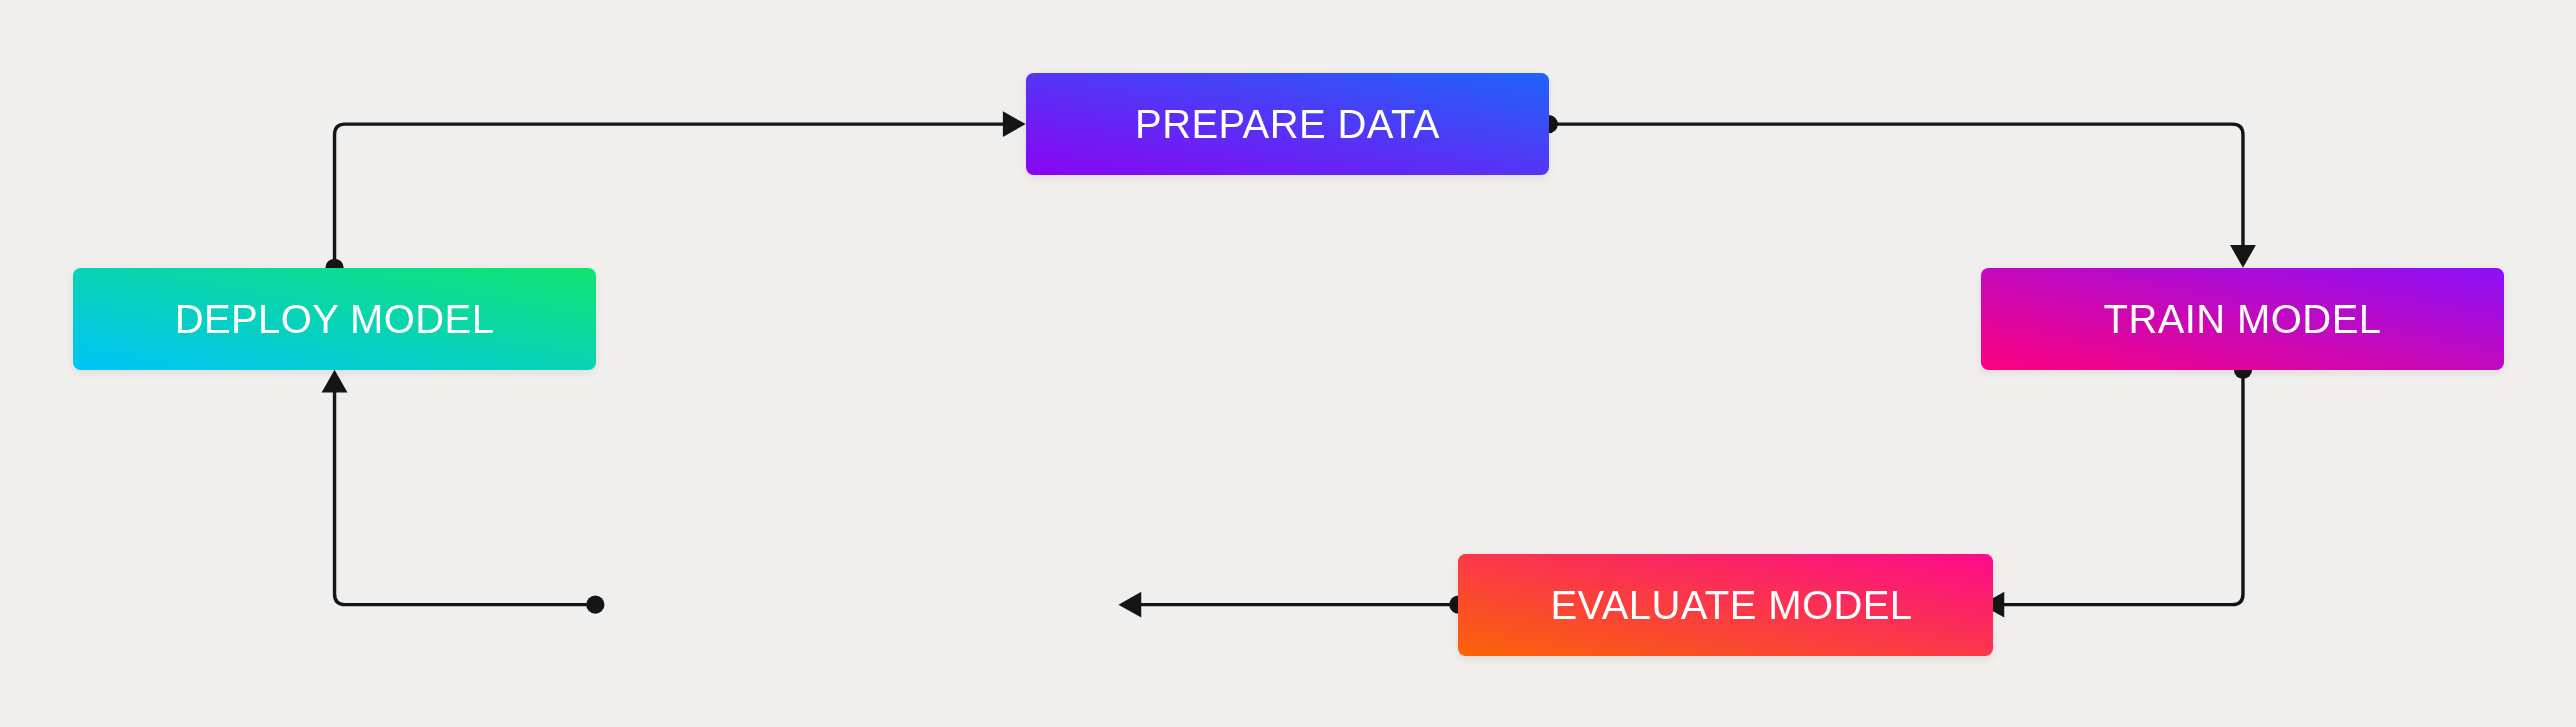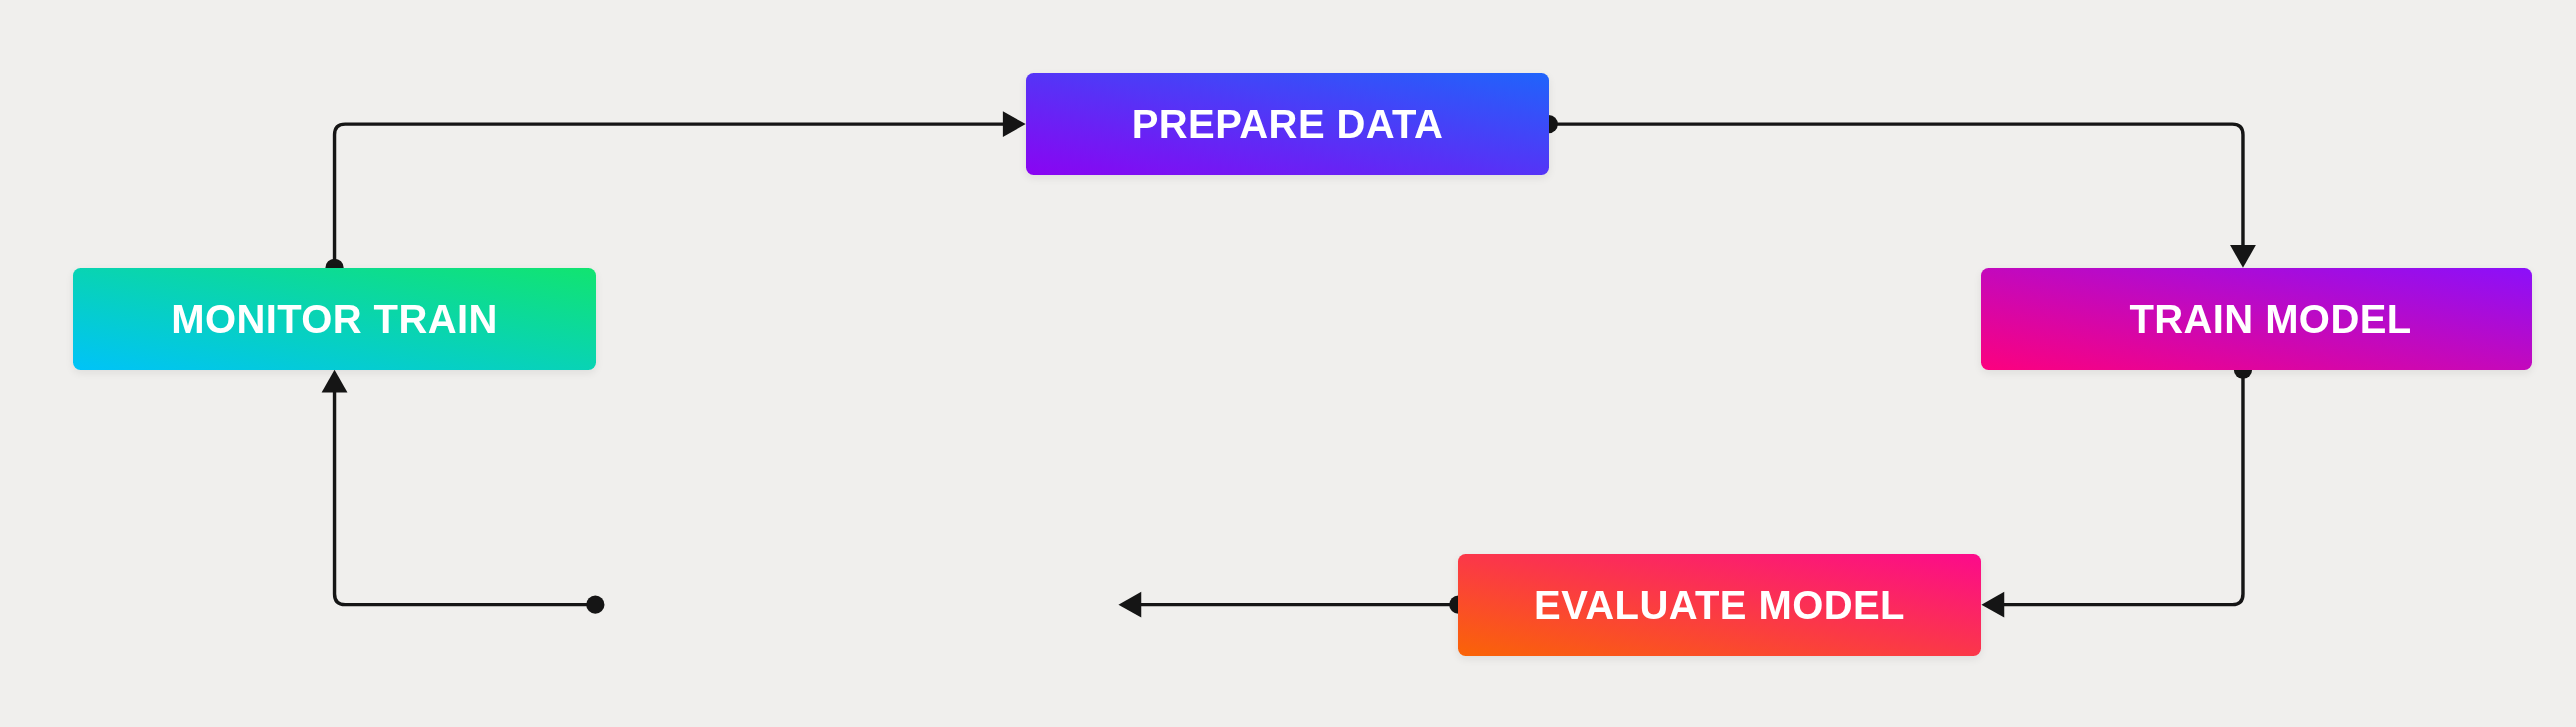--- a/index.html
+++ b/index.html
@@ -36,21 +36,21 @@
   .node {
     position: absolute;
     border-radius: 7.6px;
     display: flex;
     align-items: center;
     justify-content: center;
     box-shadow: 0 3px 9px rgba(20, 20, 20, 0.08);
   }
   .node-label {
     color: #ffffff;
-    font-weight: 700;
+    font-weight: 400;
     font-size: 40px;
     letter-spacing: 0.4px;
     white-space: nowrap;
     user-select: none;
   }
 </style>
 </head>
 <body>
 
 <div class="stage" style="width: 2576px; height: 728px; background: rgb(240, 239, 237);">
@@ -68,24 +68,24 @@
       <circle cx="1918" cy="795" r="12" fill="#151515"></circle>
       <polygon points="1471,795 1501,778 1501,812" fill="#151515"></polygon>
       <path d="M 783 795 L 454 795 Q 440 795 440 781 L 440 511" fill="none" stroke="#151515" stroke-width="4.5"></path>
       <circle cx="783" cy="795" r="12" fill="#151515"></circle>
       <polygon points="440,486 457,516 423,516" fill="#151515"></polygon>
     </svg>
   <div class="nodes-layer" id="nodes-layer">
       <div class="node" style="left: 1026px; top: 73px; width: 523px; height: 102px; background: linear-gradient(to right top, rgb(138, 4, 242), rgb(31, 100, 251));">
         <span class="node-label" style="color: rgb(255, 255, 255);">PREPARE DATA</span>
       </div>
-      <div class="node" style="left: 1981px; top: 268px; width: 523px; height: 102px; background: linear-gradient(to right top, rgb(252, 1, 126), rgb(139, 16, 250)); padding-left: 28px;">
+      <div class="node" style="left: 1981px; top: 268px; width: 523px; height: 102px; background: linear-gradient(to right top, rgb(252, 1, 126), rgb(139, 16, 250));">
         <span class="node-label" style="color: rgb(255, 255, 255);">TRAIN MODEL</span>
       </div>
-      <div class="node" style="left: 1458px; top: 554px; width: 523px; height: 102px; background: linear-gradient(to right top, rgb(250, 100, 6), rgb(252, 10, 140));">
+      <div class="node" style="left: 1458px; top: 554px; width: 523px; height: 102px; background: linear-gradient(to right top, rgb(250, 100, 6), rgb(252, 10, 140)); padding-left: 12px;">
         <span class="node-label" style="color: rgb(255, 255, 255);">EVALUATE MODEL</span>
       </div>
       <div class="node" style="left: 73px; top: 268px; width: 523px; height: 102px; background: linear-gradient(to right top, rgb(0, 195, 248), rgb(17, 228, 112));">
-        <span class="node-label" style="color: rgb(255, 255, 255);">MONITOR TRAIN</span>
+        <span class="node-label" style="color: rgb(255, 255, 255);">DEPLOY MODEL</span>
       </div>
     </div>
 </div>
 
 
 </body></html>

